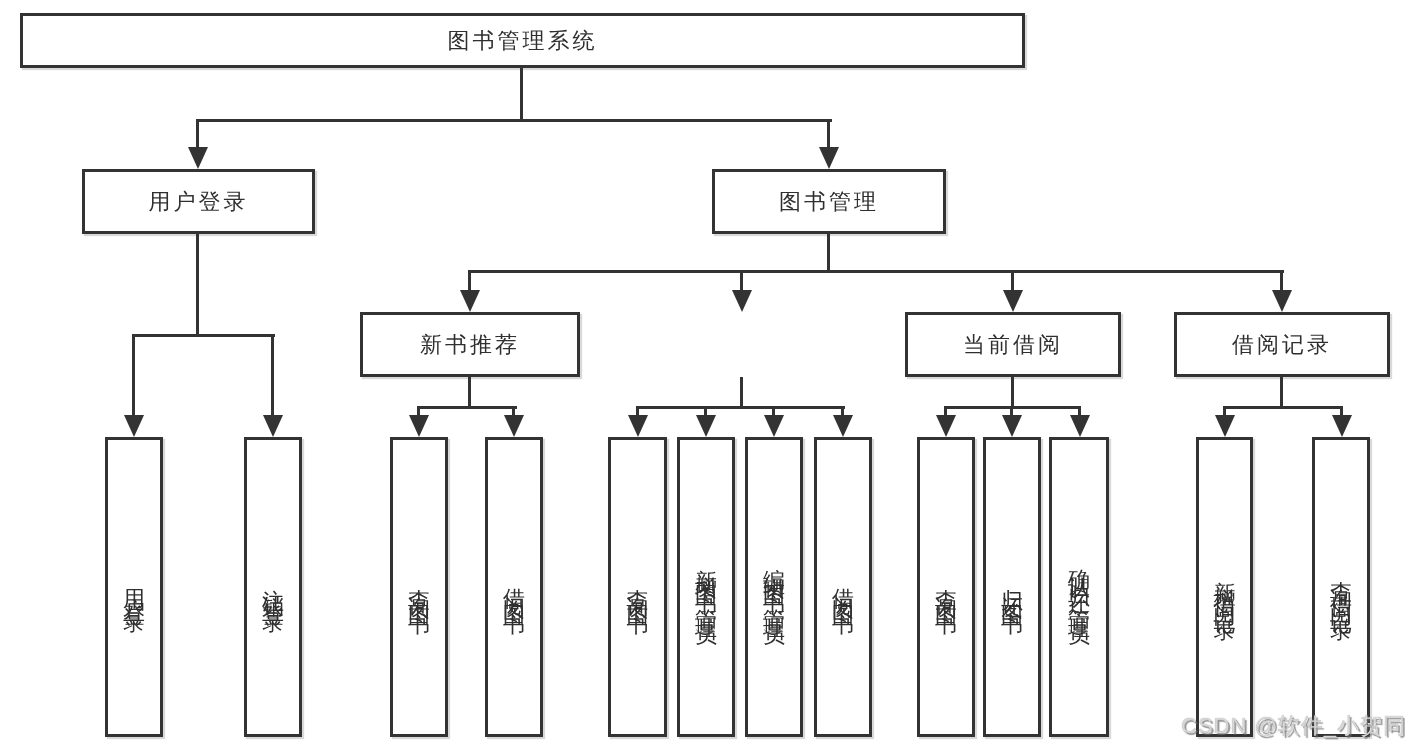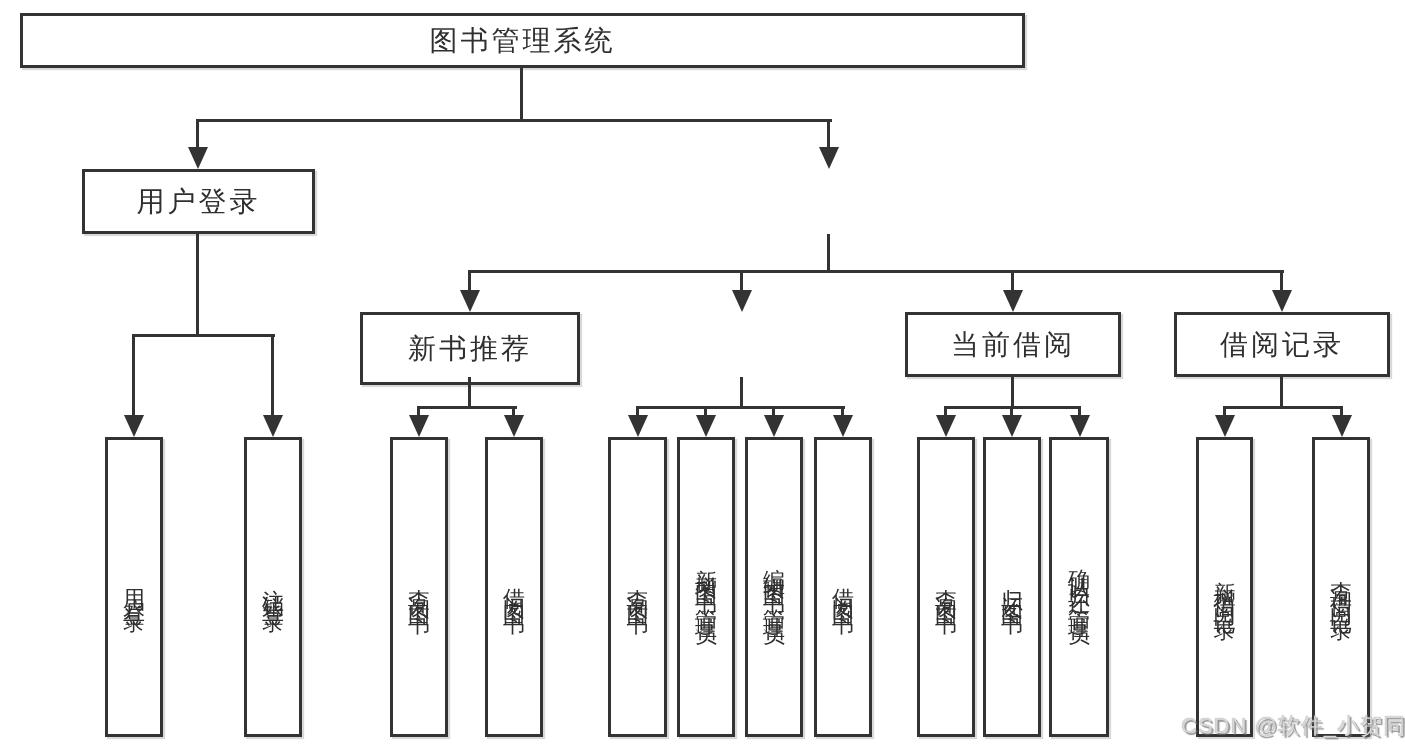--- a/index.html
+++ b/index.html
@@ -25,21 +25,21 @@
     position: absolute;
     background: var(--box-fill);
     border: 3px solid var(--line);
     display: flex;
     align-items: center;
     justify-content: center;
     color: var(--text);
     box-shadow: 2px 2px 1px rgba(0,0,0,0.15);
   }
   .hlabel {
-    font-size: 28px;
+    font-size: 22px;
     letter-spacing: 3px;
     white-space: nowrap;
     color: var(--text);
   }
   .vlabel {
     writing-mode: vertical-rl;
     text-orientation: mixed;
     font-size: 22px;
     letter-spacing: 8px;
     line-height: 1;
@@ -83,41 +83,44 @@
 
   <div class="line" style="left:520px; top:68px; width:3px; height:53px;"></div>
   <div class="line" style="left:196px; top:119px; width:636px; height:3px;"></div>
   <div class="line" style="left:196px; top:119px; width:3px; height:32px;"></div>
   <div class="line" style="left:827px; top:119px; width:3px; height:32px;"></div>
   <div class="arrow" style="left:188px; top:147px;"></div>
   <div class="arrow" style="left:819px; top:147px;"></div>
 
   <div class="node" style="left:82px; top:169px; width:233px; height:65px;">
     <span class="hlabel">用户登录</span>
+  </div>
+  <div class="node" style="left:712px; top:169px; width:234px; height:65px;">
+    <span class="hlabel">图书管理</span>
   </div>
 
   <div class="line" style="left:196px; top:234px; width:3px; height:102px;"></div>
   <div class="line" style="left:132px; top:334px; width:143px; height:3px;"></div>
   <div class="line" style="left:132px; top:335px; width:3px; height:84px;"></div>
   <div class="line" style="left:271px; top:335px; width:3px; height:84px;"></div>
   <div class="arrow" style="left:124px; top:415px;"></div>
   <div class="arrow" style="left:263px; top:415px;"></div>
 
   <div class="line" style="left:827px; top:234px; width:3px; height:38px;"></div>
   <div class="line" style="left:468px; top:270px; width:816px; height:3px;"></div>
   <div class="line" style="left:468px; top:271px; width:3px; height:21px;"></div>
   <div class="line" style="left:740px; top:271px; width:3px; height:21px;"></div>
   <div class="line" style="left:1011px; top:271px; width:3px; height:21px;"></div>
   <div class="line" style="left:1280px; top:271px; width:3px; height:21px;"></div>
   <div class="arrow" style="left:460px; top:290px;"></div>
   <div class="arrow" style="left:732px; top:290px;"></div>
   <div class="arrow" style="left:1003px; top:290px;"></div>
   <div class="arrow" style="left:1272px; top:290px;"></div>
 
-  <div class="node" style="left:360px; top:312px; width:220px; height:73px;">
+  <div class="node" style="left:360px; top:312px; width:220px; height:65px;">
     <span class="hlabel">新书推荐</span>
   </div>
   <div class="node" style="left:905px; top:312px; width:216px; height:65px;">
     <span class="hlabel">当前借阅</span>
   </div>
   <div class="node" style="left:1174px; top:312px; width:216px; height:65px;">
     <span class="hlabel">借阅记录</span>
   </div>
 
   <div class="line" style="left:468px; top:377px; width:3px; height:31px;"></div>

